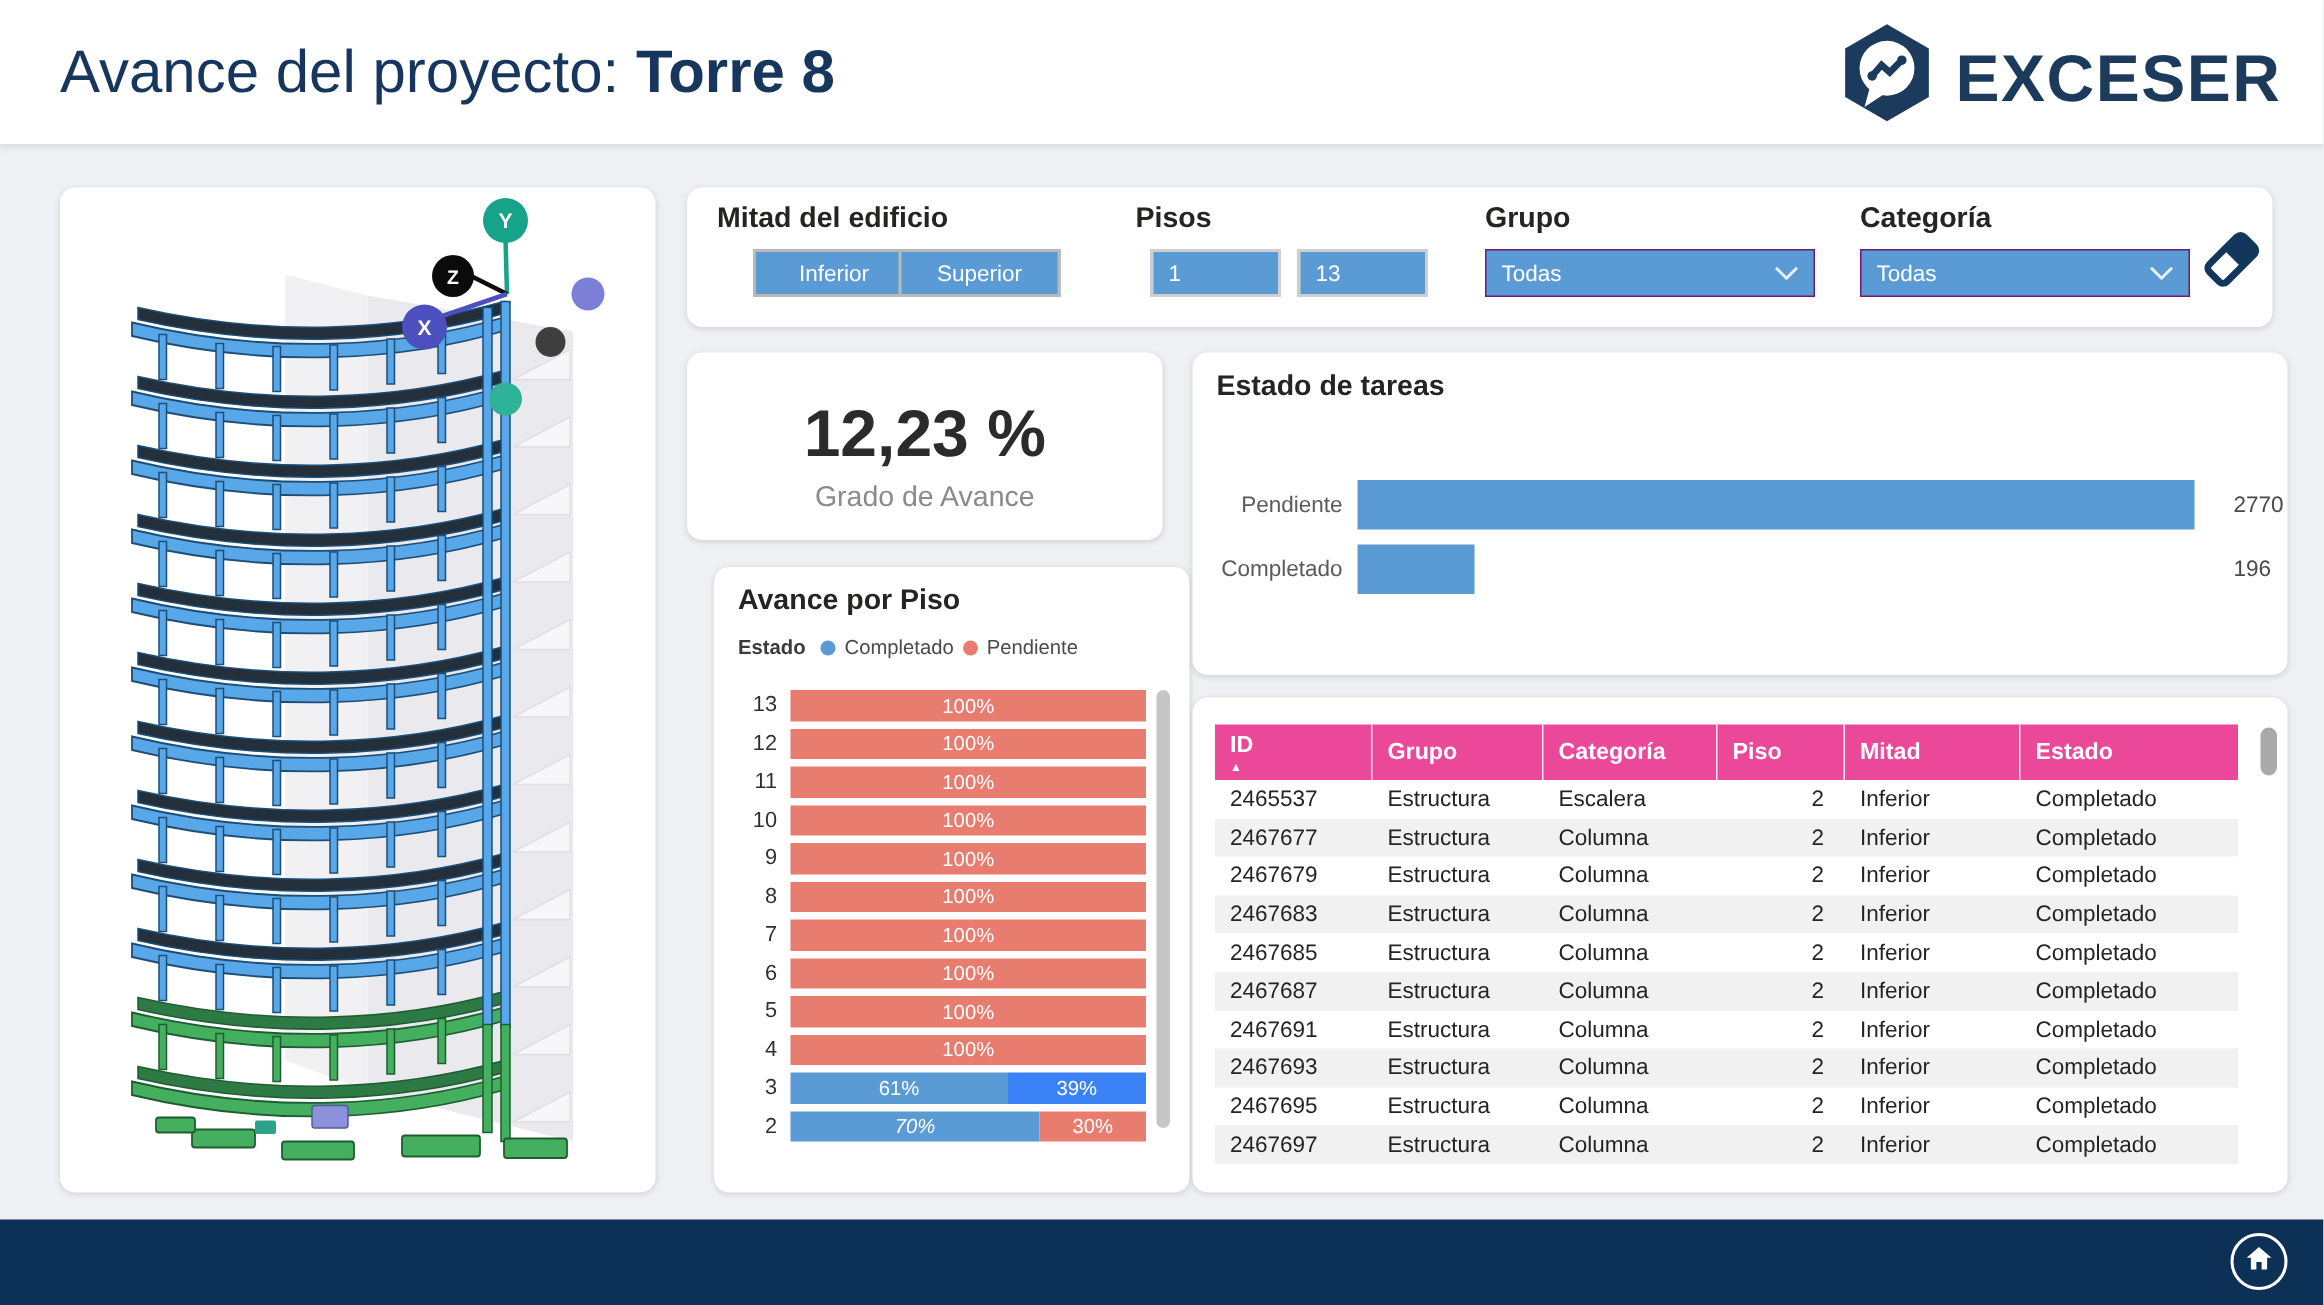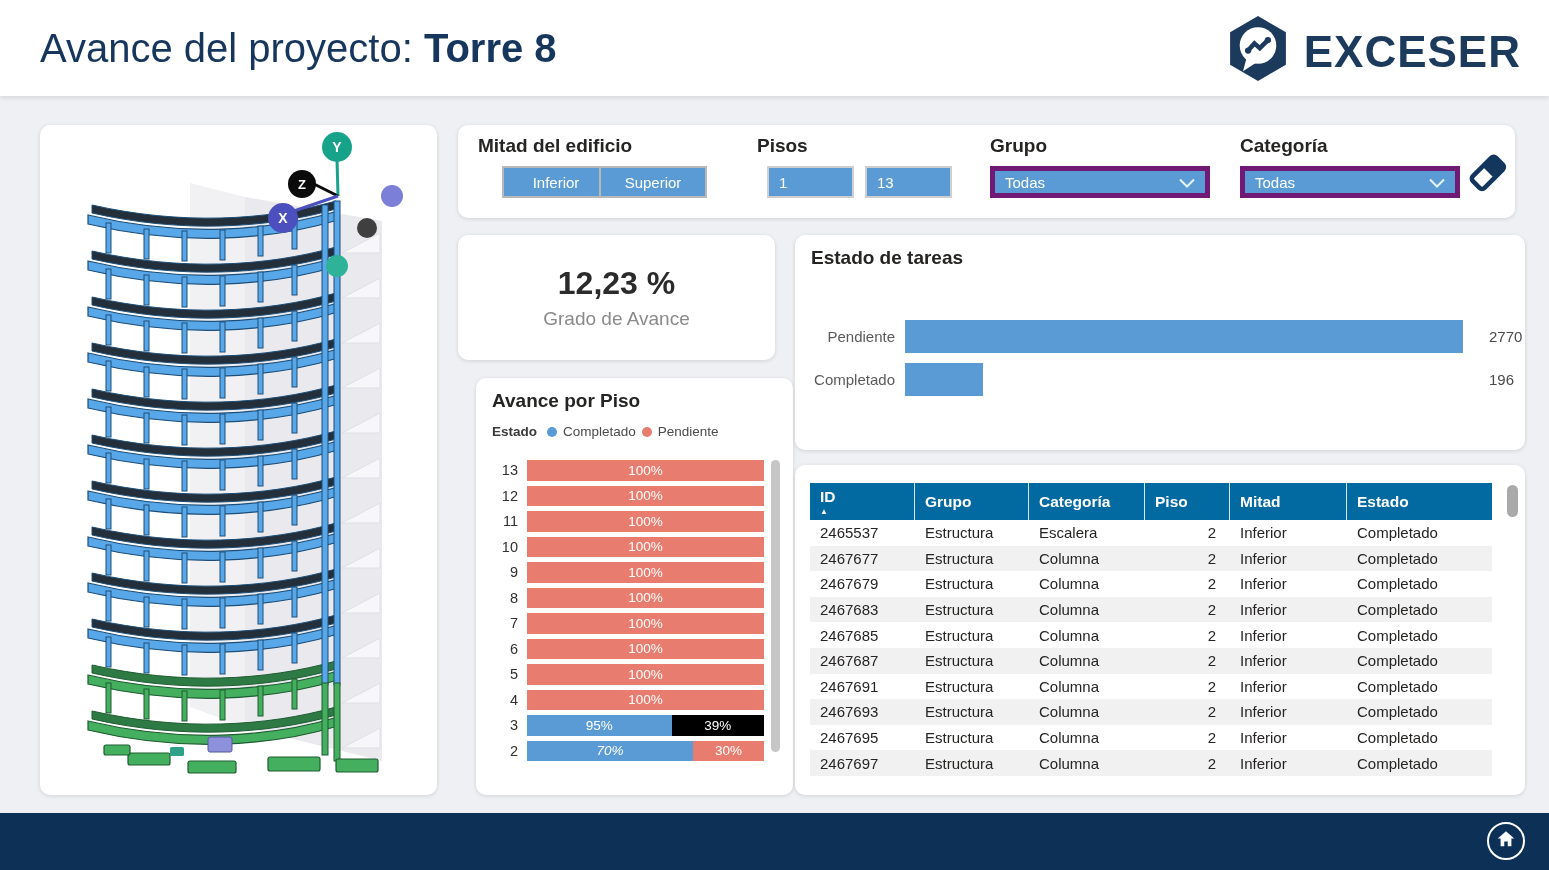--- a/index.html
+++ b/index.html
@@ -26,27 +26,27 @@
   
   #filter-card{left:458px;top:125px;width:1057px;height:93px;}
   .filter-label{position:absolute;top:10px;font-size:19px;font-weight:600;color:#252423;}
   .seg-btn{position:absolute;top:41px;height:32px;background:#5b9bd5;border:2px solid #b9b9b9;
            color:#fff;font-size:15px;display:flex;align-items:center;justify-content:center;
            box-sizing:border-box;cursor:pointer;font-family:"Liberation Sans",sans-serif;}
   .piso-input{position:absolute;top:41px;height:32px;width:87px;background:#5b9bd5;
               border:2px solid #cfcfcf;color:#fff;font-size:15px;padding:0 0 0 10px;
               box-sizing:border-box;font-family:"Liberation Sans",sans-serif;}
   .dropdown{position:absolute;top:41px;height:32px;width:220px;background:#5b9bd5;
-            border:5px solid #701a75;box-sizing:border-box;display:flex;align-items:center;
+            border:1px solid #701a75;box-sizing:border-box;display:flex;align-items:center;
             justify-content:space-between;padding:0 10px;color:#fff;font-size:15px;cursor:pointer;}
   .eraser-btn{position:absolute;left:1008px;top:26px;width:42px;height:42px;cursor:pointer;}
 
   
   #kpi-card{left:458px;top:235px;width:317px;height:125px;text-align:center;}
-  .kpi-value{margin-top:30px;font-size:32px;font-weight:600;color:#2b2b2b;}
+  .kpi-value{margin-top:30px;font-size:44px;font-weight:600;color:#2b2b2b;}
   .kpi-label{margin-top:6px;font-size:19px;color:#8a8a8a;}
 
   
   #avance-card{left:476px;top:378px;width:317px;height:417px;}
   .legend{position:absolute;left:16px;top:46px;display:flex;align-items:center;gap:6px;
           font-size:13.5px;color:#4a4a4a;}
   .legend .lt{font-weight:700;color:#3a3a3a;margin-right:4px;}
   .dot{width:10px;height:10px;border-radius:50%;display:inline-block;}
   #avance-rows{position:absolute;left:16px;top:82px;width:272px;}
   .av-row{display:flex;align-items:center;height:20.5px;margin-bottom:5px;}
@@ -61,21 +61,21 @@
   #estado-card{left:795px;top:235px;width:730px;height:215px;}
   .es-row{position:absolute;left:0;height:33px;display:flex;align-items:center;width:100%;}
   .es-lab{width:100px;text-align:right;font-size:15px;color:#5a5a5a;flex:none;margin-right:10px;}
   .es-barwrap{width:558px;flex:none;height:33px;}
   .es-bar{height:33px;background:#5b9bd5;}
   .es-val{font-size:15px;color:#4a4a4a;margin-left:26px;}
 
   
   #table-card{left:795px;top:465px;width:730px;height:330px;}
   .tbl{position:absolute;left:15px;top:18px;width:682px;}
-  .tbl-header{display:flex;background:#0369a1;height:37px;}
+  .tbl-header{display:flex;background:#ec4899;height:37px;}
   .th{color:#fff;font-size:15.5px;font-weight:600;display:flex;flex-direction:column;
       justify-content:center;padding-left:10px;box-sizing:border-box;
       border-right:1px solid rgba(255,255,255,.85);cursor:pointer;}
   .th:last-child{border-right:none;}
   .sort-arrow{font-size:8px;line-height:8px;margin-top:2px;}
   .tr{display:flex;height:25.6px;align-items:center;cursor:pointer;}
   .tr.alt{background:#f1f1f1;}
   .td{font-size:15px;color:#252423;padding-left:10px;box-sizing:border-box;overflow:hidden;
       white-space:nowrap;}
   .c0{width:105px;} .c1{width:114px;} .c2{width:116px;} .c3{width:85px;} .c4{width:117px;} .c5{width:145px;}
@@ -358,22 +358,22 @@
         </div>
         <div class="av-row">
           <span class="av-lab">4</span>
           <div class="av-bar">
             <div class="seg" style="width: 100%; background: rgb(232, 125, 111);">100%</div>
           </div>
         </div>
         <div class="av-row">
           <span class="av-lab">3</span>
           <div class="av-bar">
-            <div class="seg" style="width: 61%; background: rgb(91, 155, 213);">95%</div>
-            <div class="seg" style="width: 39%; background: #000000;">39%</div>
+            <div class="seg" style="width: 61%; background: rgb(91, 155, 213);">61%</div>
+            <div class="seg" style="width: 39%; background: #3b82f6;">39%</div>
           </div>
         </div>
         <div class="av-row">
           <span class="av-lab">2</span>
           <div class="av-bar">
             <div class="seg" style="width: 70%; background: rgb(91, 155, 213); font-style: italic;">70%</div>
             <div class="seg" style="width: 30%; background: rgb(232, 125, 111);">30%</div>
           </div>
         </div>
       </div>

